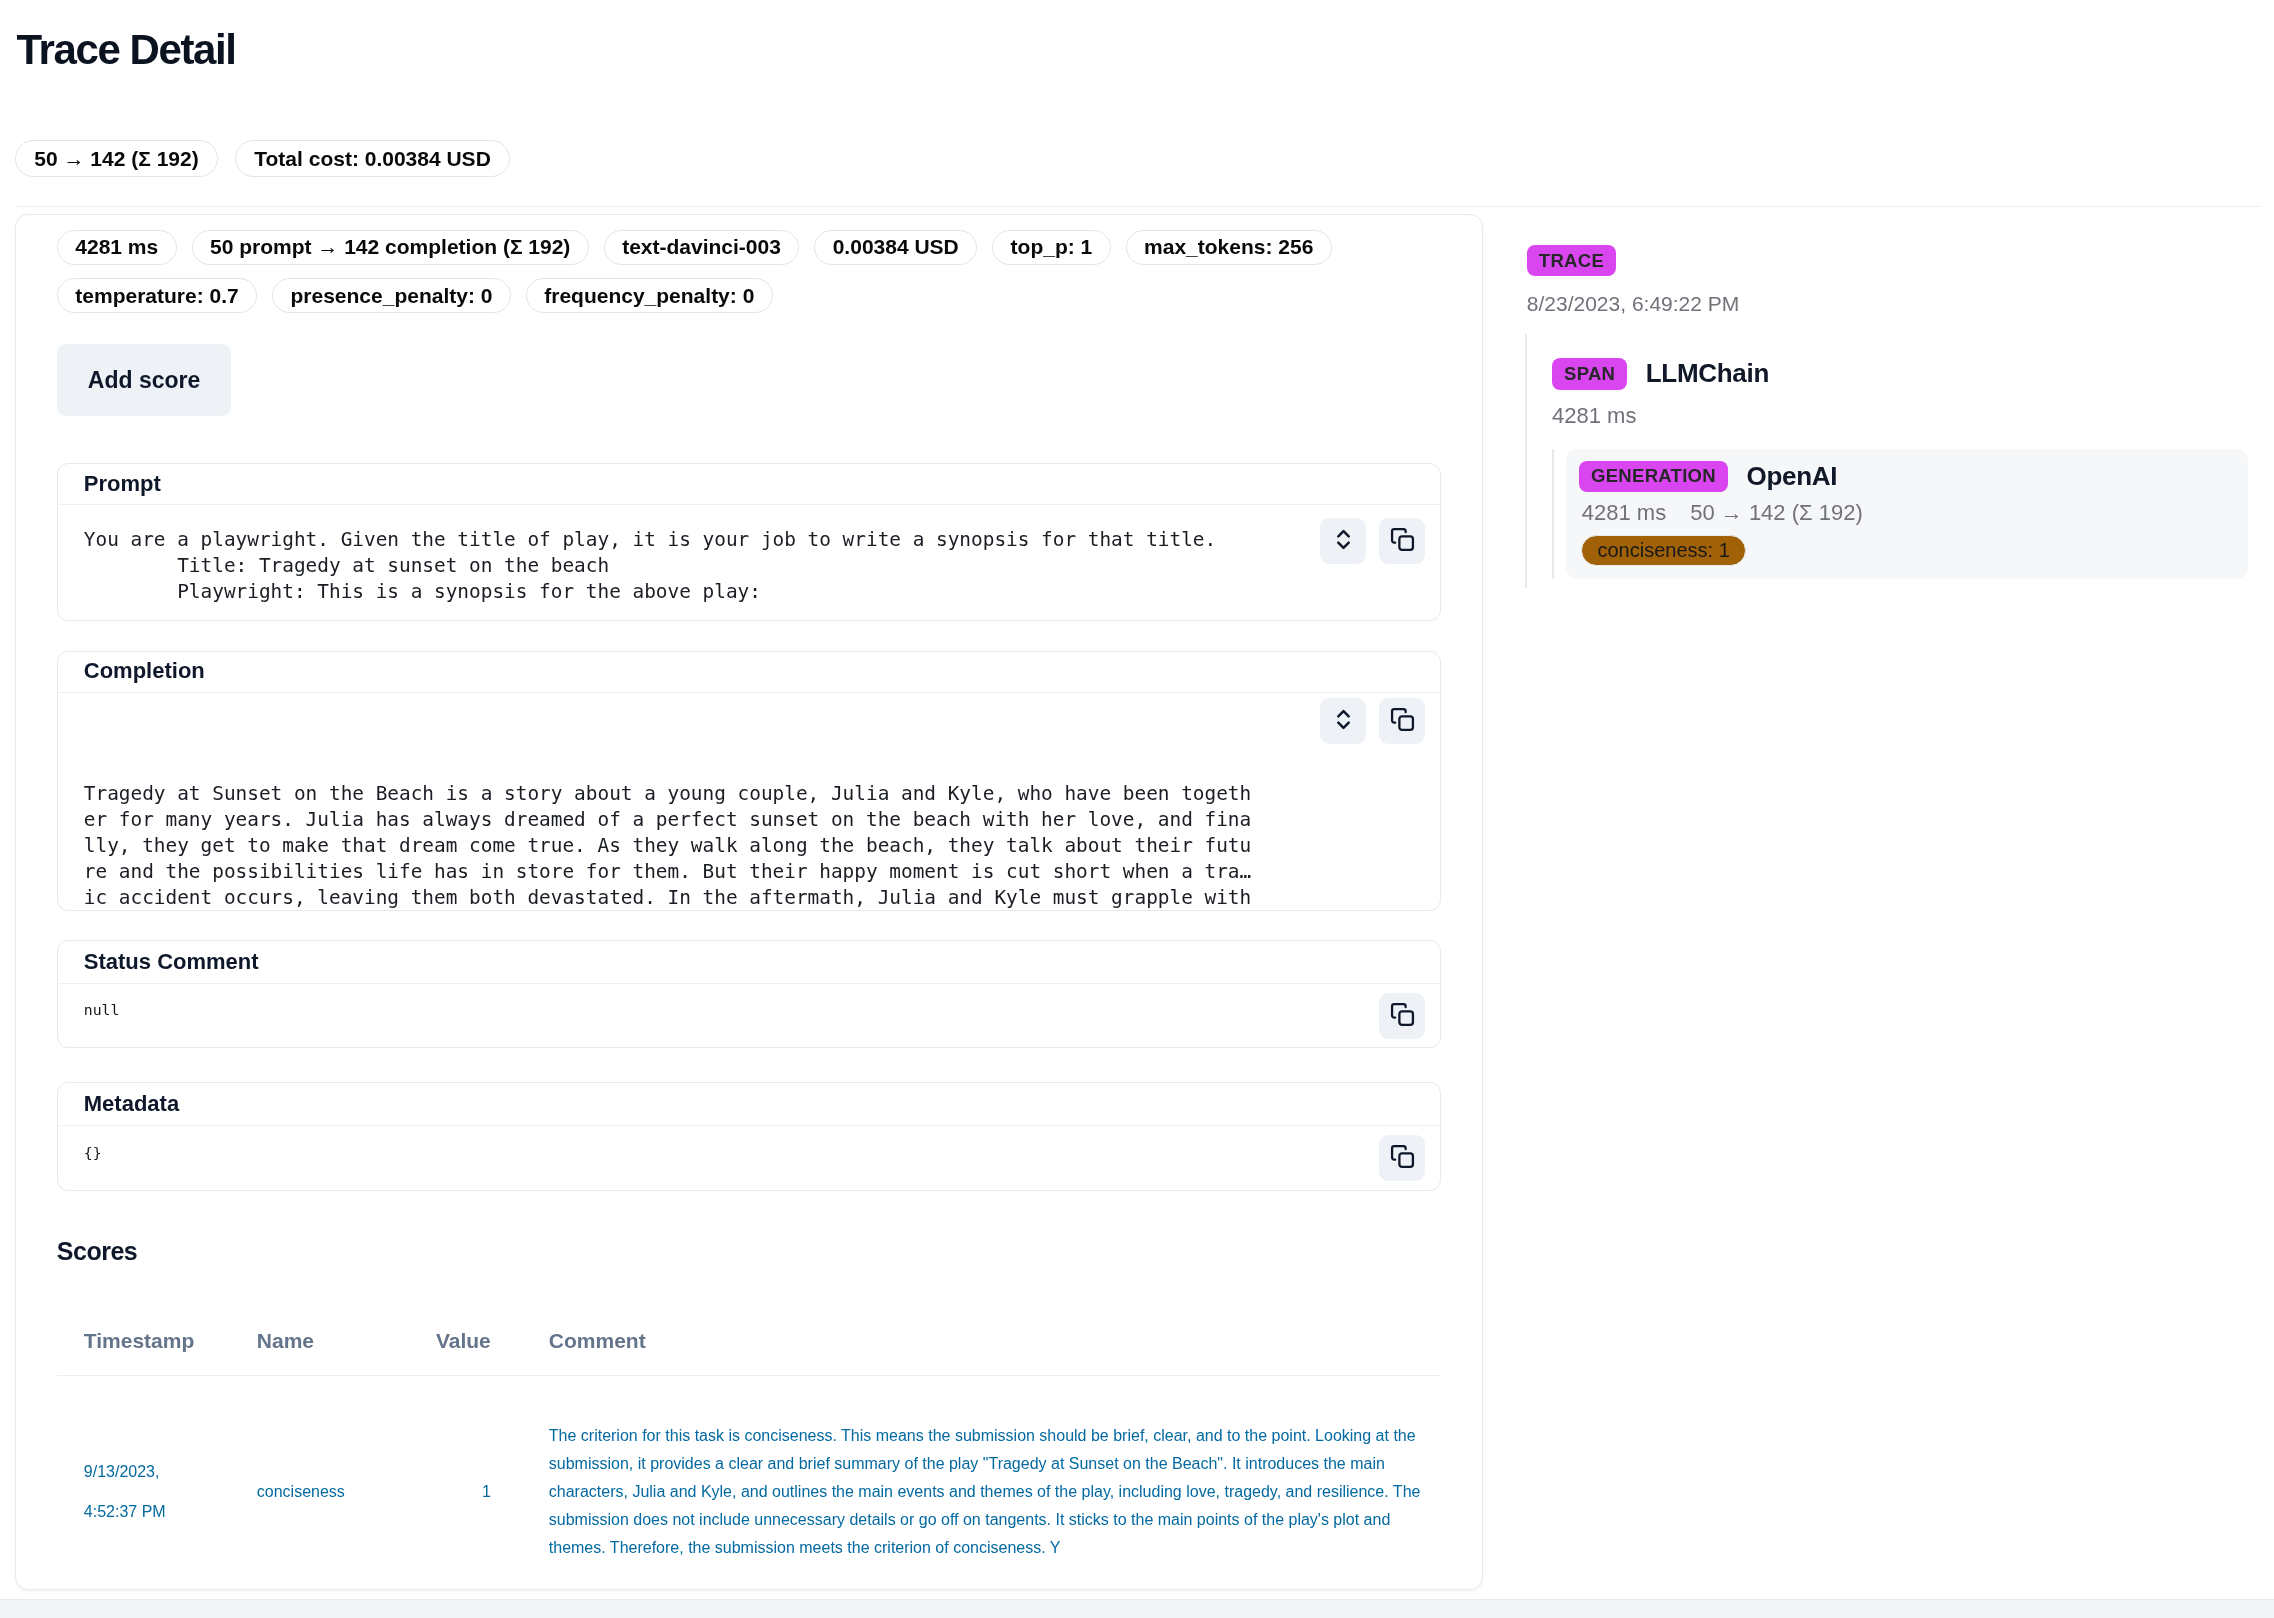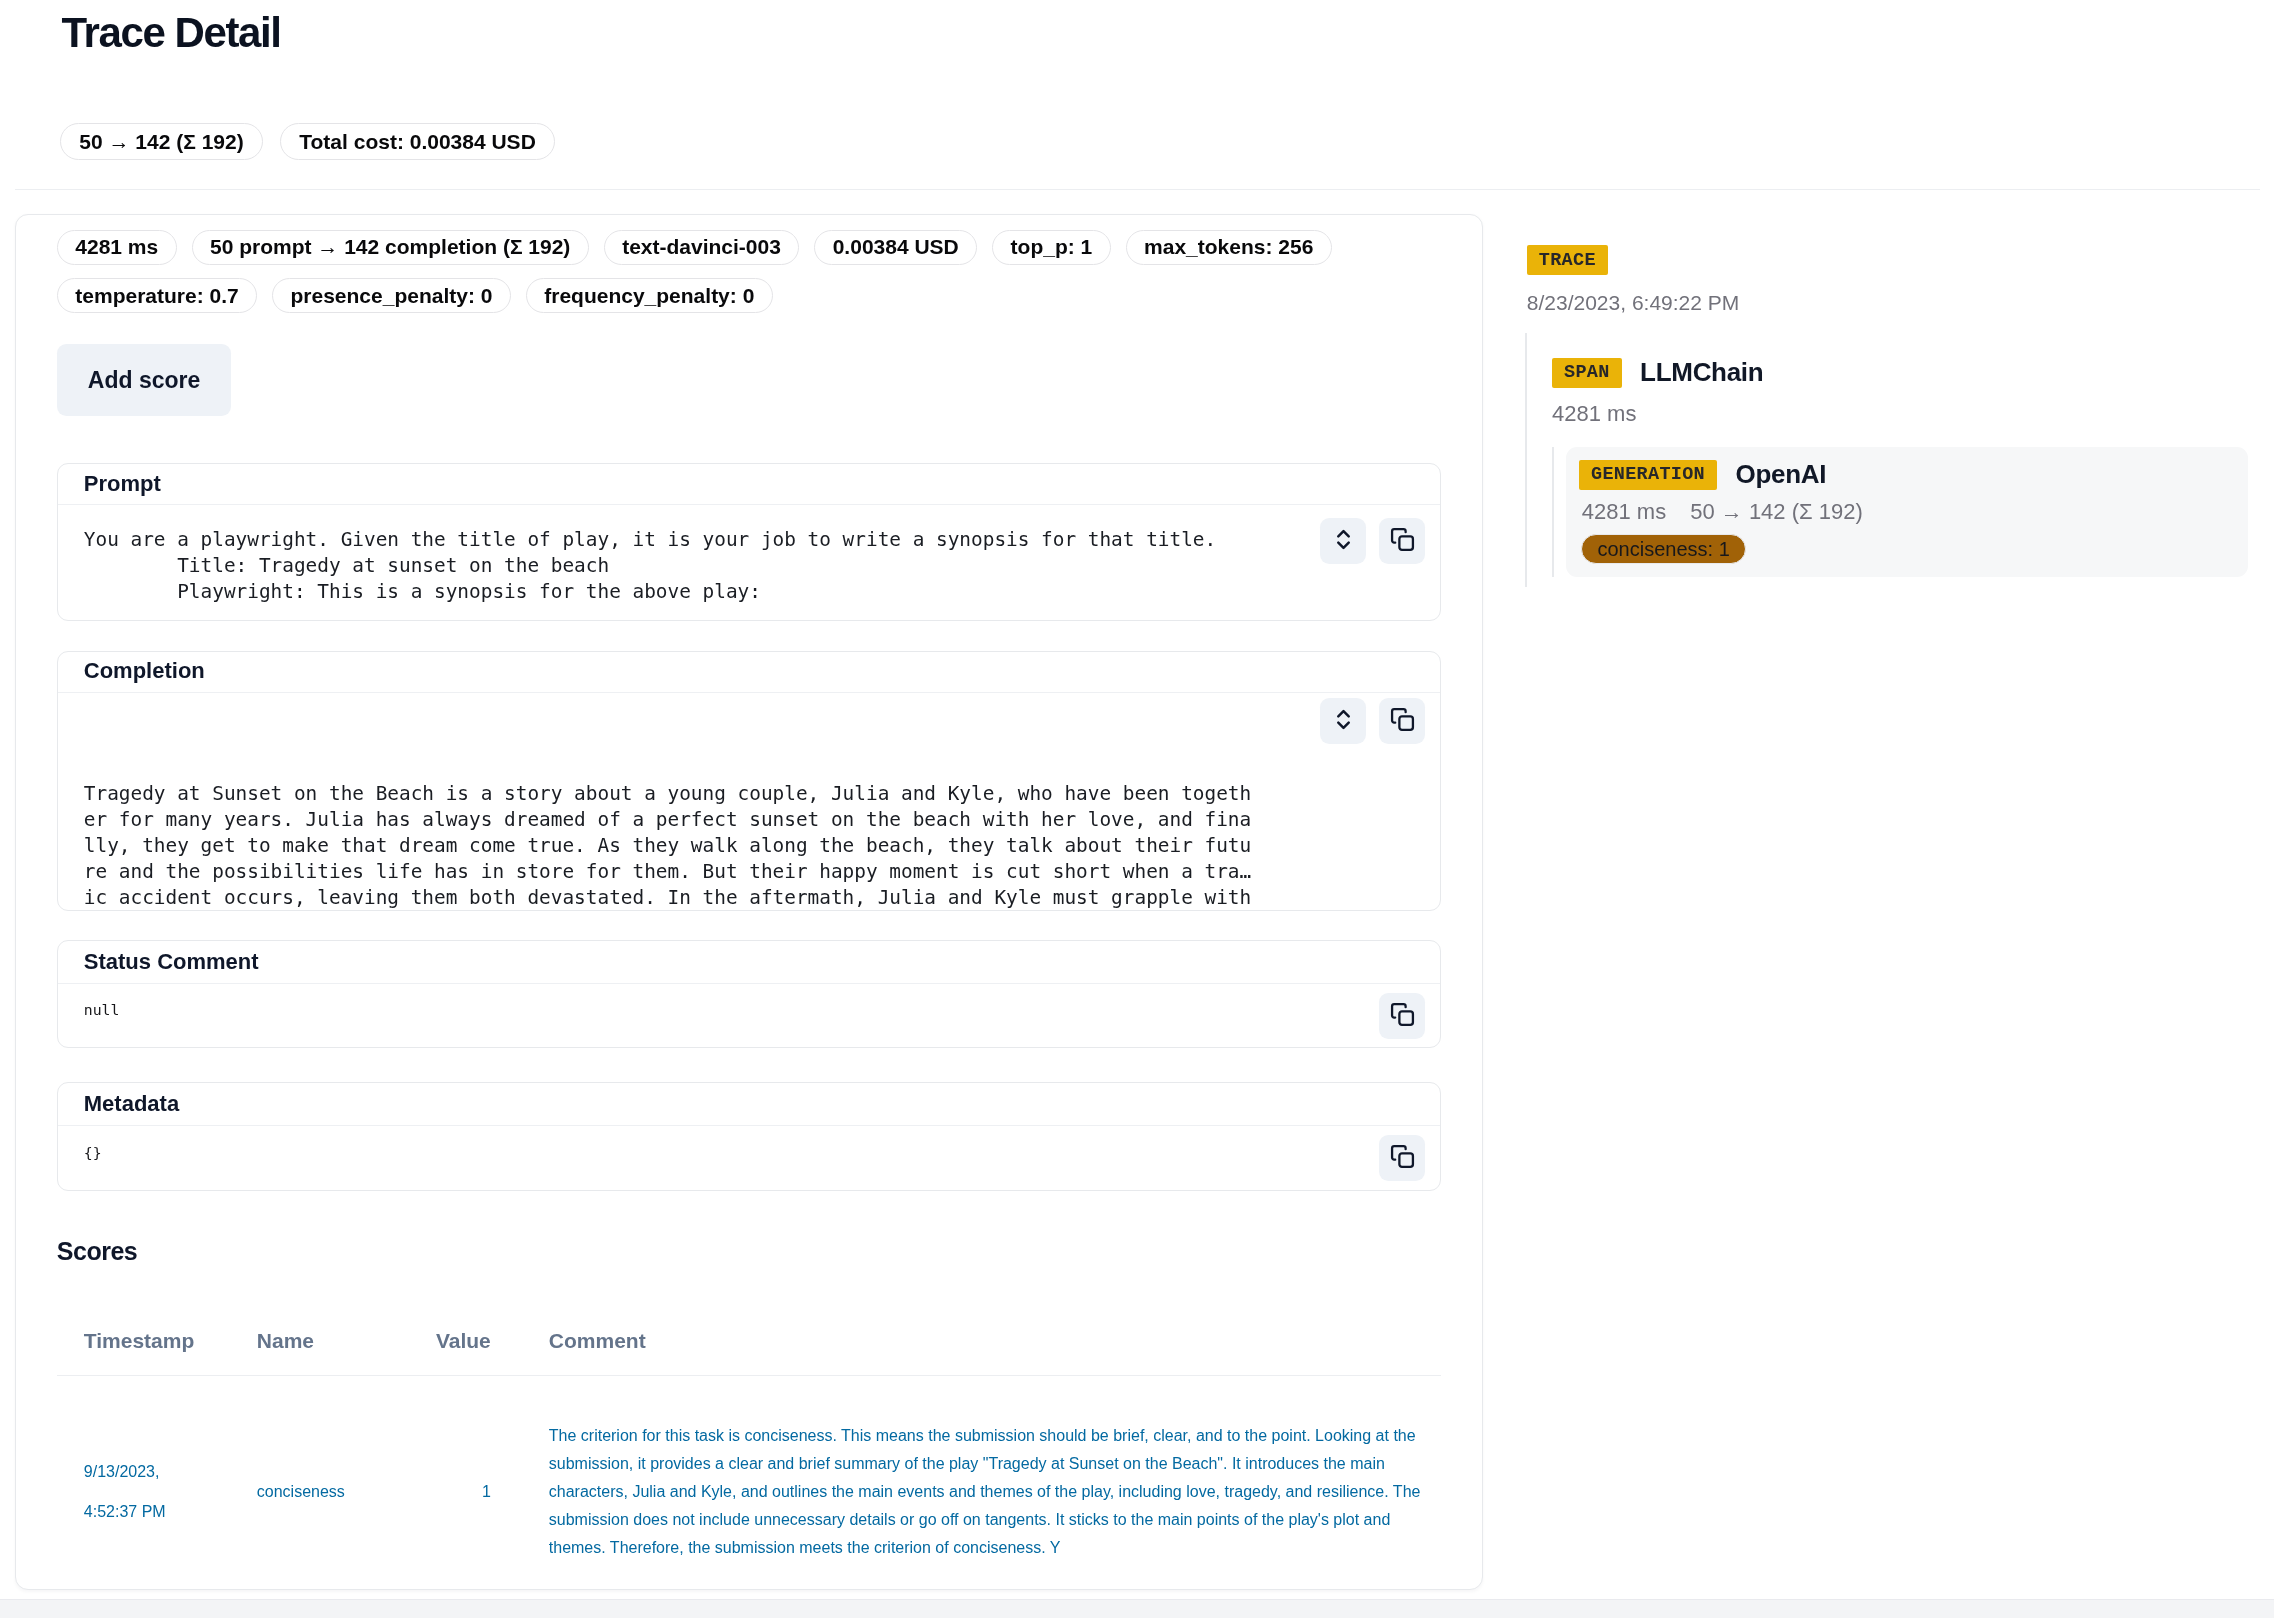--- a/index.html
+++ b/index.html
@@ -6,21 +6,21 @@
   html, body {
     width: 2274px; height: 1619px;
     background: #ffffff;
     font-family: "Liberation Sans", sans-serif;
     color: #18181b;
     overflow: hidden;
     position: relative;
   }
 
   
-  .page-head { position: absolute; left: 0; top: 0; width: 2064px; padding-left: 45px; }
+  .page-head { position: absolute; left: 0; top: 17px; width: 2064px; }
   .page-title {
     margin: 9.2px 0 0 16.6px;
     font-size: 42px; font-weight: 800; letter-spacing: -1.4px; color: #0b1220;
   }
   .head-badges { display: flex; gap: 16.6px; margin: 66px 0 0 14.8px; }
   .badge-outline {
     display: inline-flex; align-items: center;
     border: 1.8px solid #e4e4e7; border-radius: 922px;
     padding: 5.5px 18.5px; font-size: 21px; font-weight: 700; color: #09090b;
     background: #fff; white-space: nowrap;
@@ -107,23 +107,23 @@
   .table-divider { margin-top: 22px; border-top: 1.8px solid #eceef1; }
   .score-row { padding: 46px 0 46px 27px; }
   .score-cell { font-size: 16px; color: #0369a1; }
   .score-cell.ts { width: 120px; line-height: 40px; }
   .score-cell.val { text-align: right; }
   .score-cell.comment { padding-left: 58px; width: 944px; line-height: 28px; }
 
   
   .sidebar { position: absolute; left: 1525px; top: 245px; width: 729px; }
   .tag-badge {
-    display: inline-block; background: #eab308; color: #27272a;
+    display: inline-block; background: #d946ef; color: #27272a;
     font-size: 18.5px; font-weight: 600; letter-spacing: 0.3px;
-    padding: 4.6px 12px; border-radius: 2px; white-space: nowrap; font-family: Liberation Mono, monospace;
+    padding: 4.6px 12px; border-radius: 8px; white-space: nowrap;
   }
   .trace-badge { margin-left: 1.8px; }
   .trace-date { margin: 15.7px 0 0 1.8px; font-size: 21px; color: #71717a; }
   .tree-group {
     margin-top: 18.5px; border-left: 2.8px solid #e7e9ec;
     padding: 24px 0 9.2px 25px;
   }
   .span-row { display: flex; align-items: center; gap: 18.5px; cursor: pointer; }
   .node-name { font-size: 26px; font-weight: 600; color: #111827; letter-spacing: -0.3px; }
   .node-latency { margin-top: 13px; font-size: 22px; color: #71717a; }

